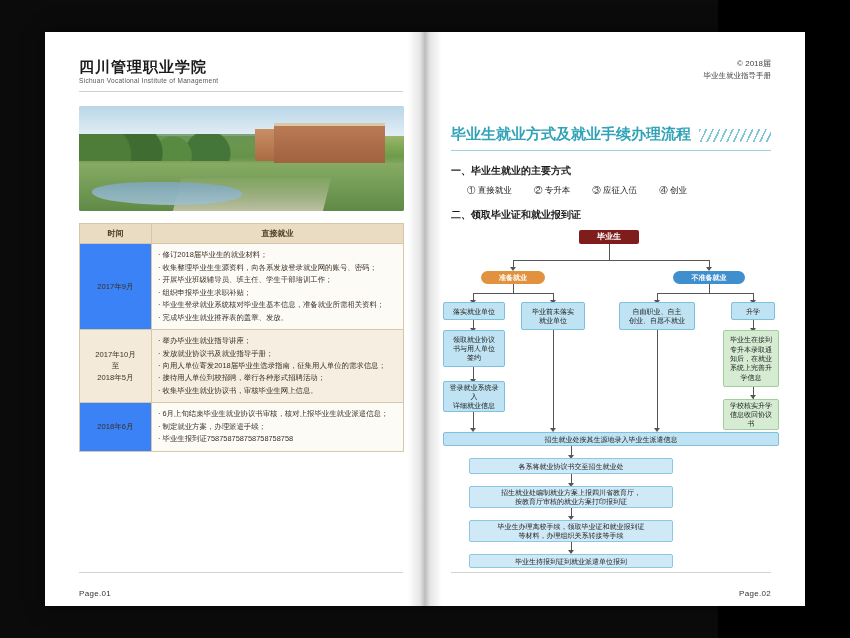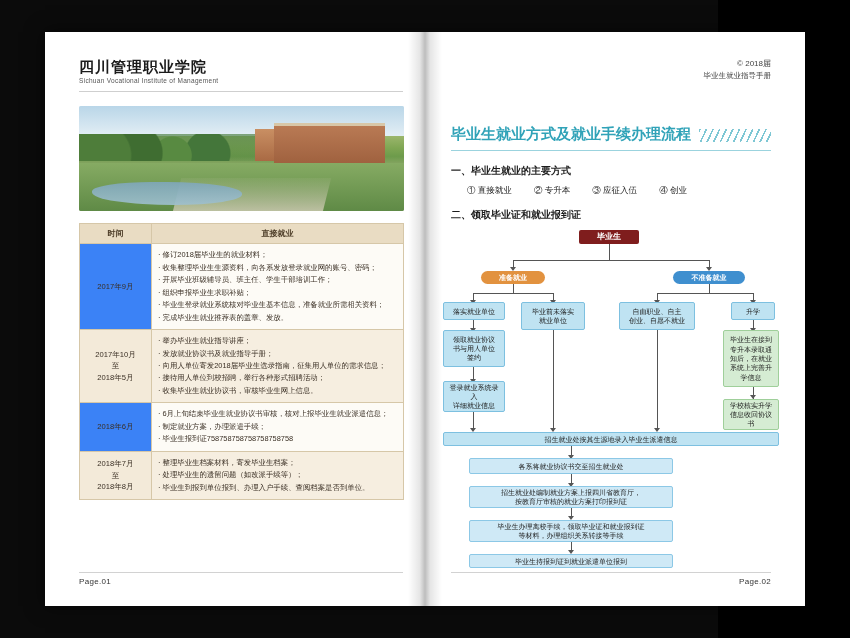--- a/index.html
+++ b/index.html
@@ -172,21 +172,21 @@
     white-space: pre-line;
     width: 72px;
   }
   table.schedule td.what { background: #fdfbf6; }
   table.schedule tr.alt td.what { background: #f6eee0; }
   table.schedule tr.alt td.when { background: #f3ead9; }
   .what p { margin: 0 0 1px 0; text-indent: 0; }
 
   .pagenum {
     position: absolute;
-    bottom: 20px;
+    bottom: 8px;
     font-size: 8px;
     color: #333;
     letter-spacing: .3px;
   }
   .pagenum.l { left: 34px; }
   .pagenum.r { right: 34px; }
   .foot-rule {
     position: absolute;
     bottom: 33px;
     height: 1px;
@@ -320,30 +320,20 @@
                 </td>
               </tr>
               <tr>
                 <td class="when">2018年6月</td>
                 <td class="what">
                   <p>· 6月上旬结束毕业生就业协议书审核，核对上报毕业生就业派遣信息；</p>
                   <p>· 制定就业方案，办理派遣手续；</p>
                   <p>· 毕业生报到证758758758758758758758</p>
                 </td>
               </tr>
-              <tr class="alt">
-                <td class="when">2018年7月
-至
-2018年8月</td>
-                <td class="what">
-                  <p>· 整理毕业生档案材料，寄发毕业生档案；</p>
-                  <p>· 处理毕业生的遗留问题（如改派手续等）；</p>
-                  <p>· 毕业生到报到单位报到、办理入户手续、查阅档案是否到单位。</p>
-                </td>
-              </tr>
             </tbody>
         </table>
       </div>
       <div class="foot-rule l"></div>
       <div class="pagenum l">Page.01</div>
     </div>
 
     <div class="page right">
       <div class="page-inner-right">
         <div class="rhead">

